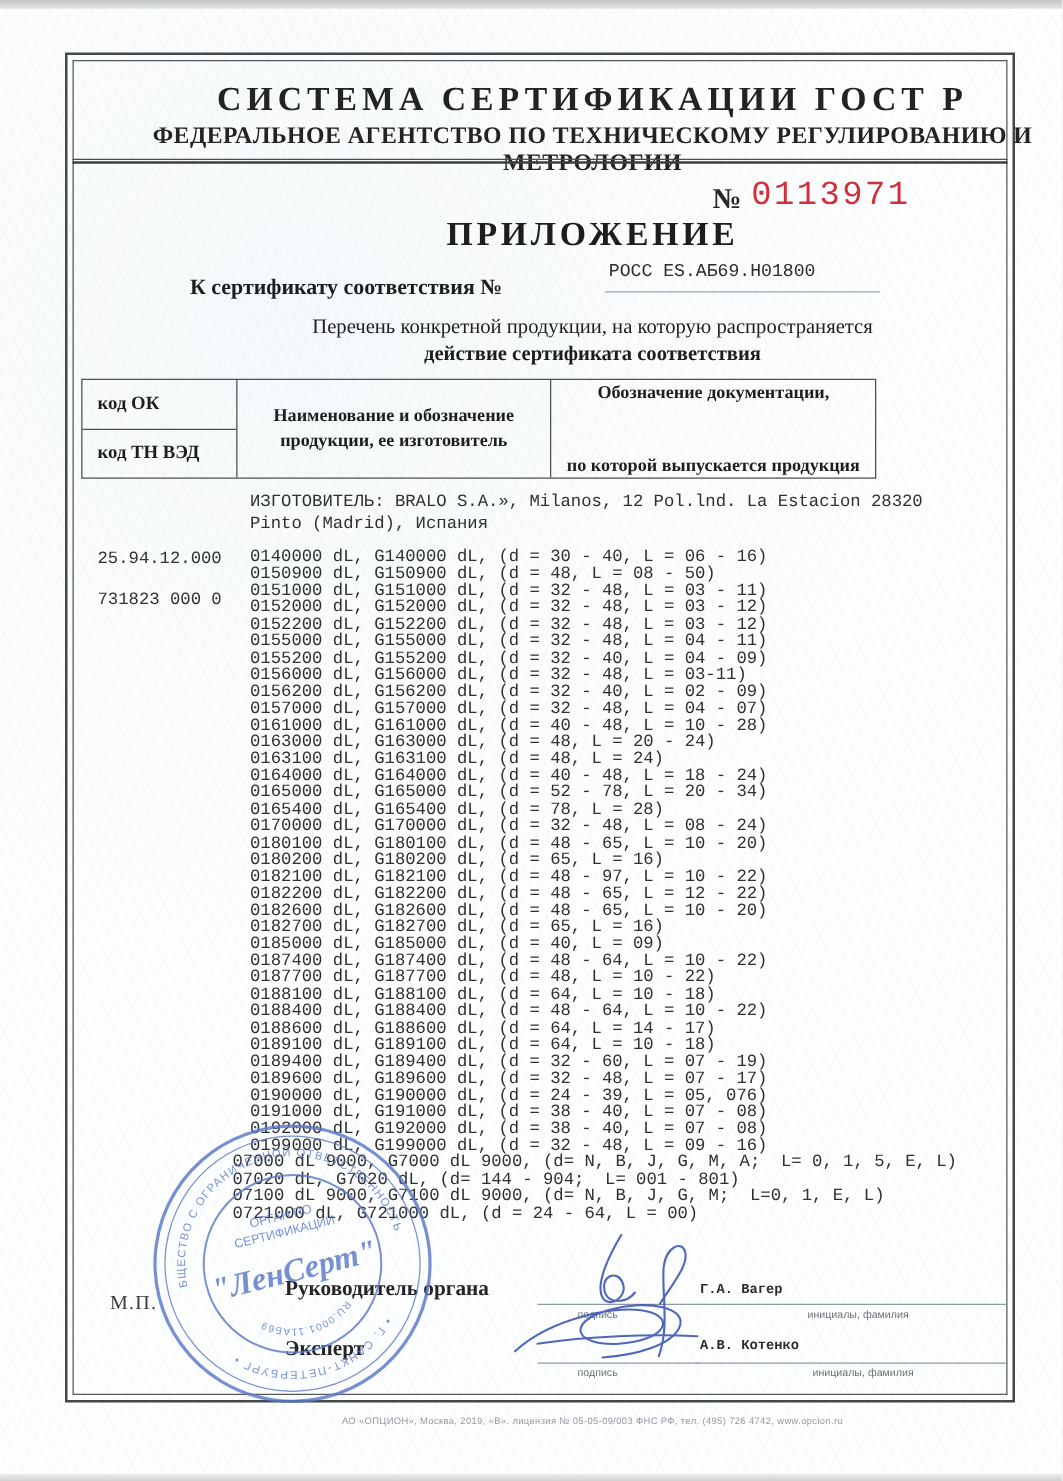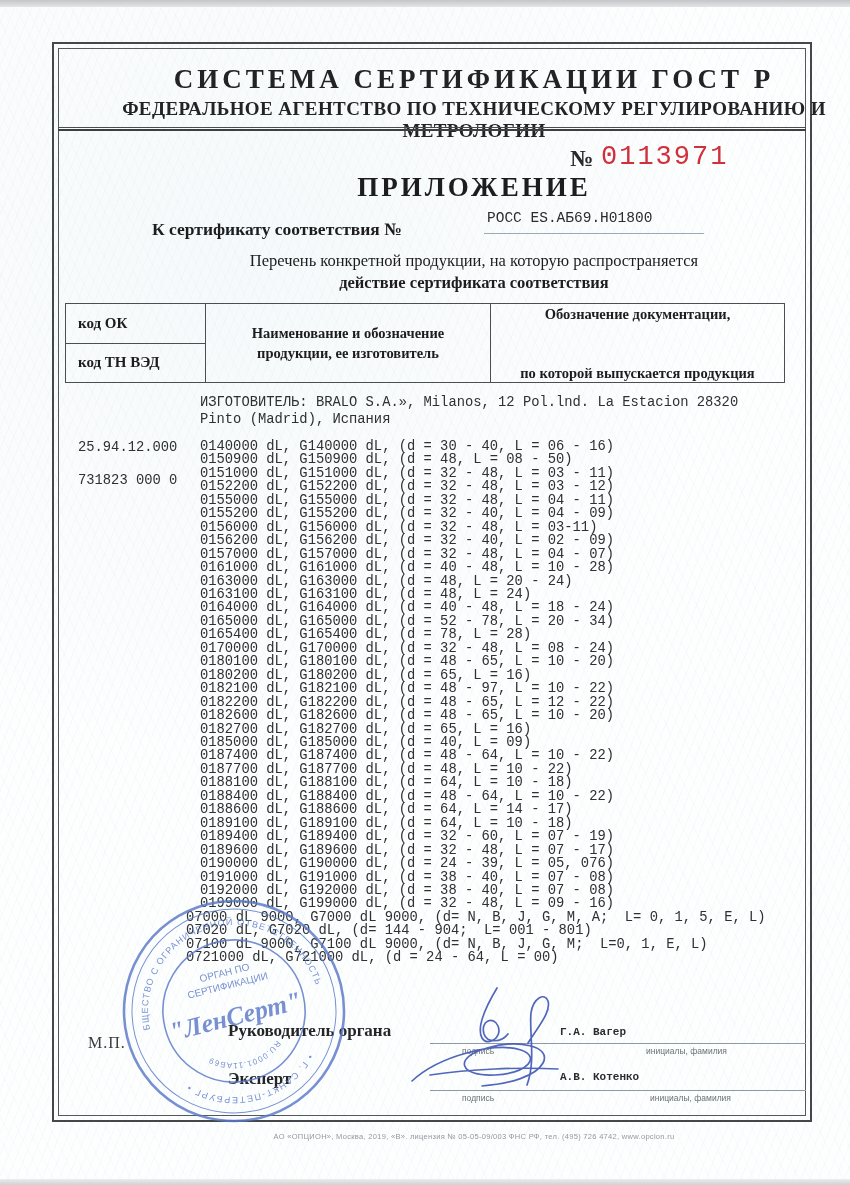--- a/index.html
+++ b/index.html
@@ -37,21 +37,21 @@
 
   .doc-title  { top:172px; font-size:27px; font-weight:bold; letter-spacing:3px; }
 
   .cert-label { top:219px; left:152px; font-size:17.5px; font-weight:bold; }
   .cert-num   { top:210px; left:487px; font-family:"Liberation Mono", monospace; font-size:14.5px; color:#2a2c2e; }
   .cert-line  { top:233px; left:484px; width:220px; height:1px; background:#9aabb6; }
 
   .sub1 { top:251px; font-size:16.5px; font-weight:normal; }
   .sub2 { top:273px; font-size:16.5px; font-weight:bold; }
 
-  .tbl { top:303px; left:65px; width:720px; height:80px; border:1.2px solid #4c4f51; display:flex; }
+  .tbl { top:303px; left:65px; width:636px; height:80px; border:1.2px solid #4c4f51; display:flex; }
   .tbl .c1 { width:140px; border-right:1.2px solid #4c4f51; display:flex; flex-direction:column; }
   .tbl .c1 > div { flex:1; display:flex; align-items:center; padding-left:12px;
                    font-size:15px; font-weight:bold; }
   .tbl .c1 > div:first-child { border-bottom:1.2px solid #4c4f51; }
   .tbl .c2 { width:285px; border-right:1.2px solid #4c4f51; }
   .tbl .c3 { width:293px;gap:39px; }
   .tbl .c2, .tbl .c3 { display:flex; flex-direction:column; justify-content:center;
     text-align:center; font-size:14.5px; font-weight:bold; line-height:20px; }
 
   .mono { font-family:"Liberation Mono", monospace; font-size:13.8px; color:#2e3032; }
@@ -136,20 +136,21 @@
   <div class="abs mono mfr1">ИЗГОТОВИТЕЛЬ: BRALO S.A.», Milanos, 12 Pol.lnd. La Estacion 28320</div>
   <div class="abs mono mfr2">Pinto (Madrid), Испания</div>
 
   <div class="abs mono okcode">25.94.12.000</div>
   <div class="abs mono tnved">731823 000 0</div>
 
   <div class="abs plines">
       <div class="pline">0140000 dL, G140000 dL, (d = 30 - 40, L = 06 - 16)</div>
       <div class="pline">0150900 dL, G150900 dL, (d = 48, L = 08 - 50)</div>
       <div class="pline">0151000 dL, G151000 dL, (d = 32 - 48, L = 03 - 11)</div>
+      <div class="pline">0152000 dL, G152000 dL, (d = 32 - 48, L = 03 - 12)</div>
       <div class="pline">0152200 dL, G152200 dL, (d = 32 - 48, L = 03 - 12)</div>
       <div class="pline">0155000 dL, G155000 dL, (d = 32 - 48, L = 04 - 11)</div>
       <div class="pline">0155200 dL, G155200 dL, (d = 32 - 40, L = 04 - 09)</div>
       <div class="pline">0156000 dL, G156000 dL, (d = 32 - 48, L = 03-11)</div>
       <div class="pline">0156200 dL, G156200 dL, (d = 32 - 40, L = 02 - 09)</div>
       <div class="pline">0157000 dL, G157000 dL, (d = 32 - 48, L = 04 - 07)</div>
       <div class="pline">0161000 dL, G161000 dL, (d = 40 - 48, L = 10 - 28)</div>
       <div class="pline">0163000 dL, G163000 dL, (d = 48, L = 20 - 24)</div>
       <div class="pline">0163100 dL, G163100 dL, (d = 48, L = 24)</div>
       <div class="pline">0164000 dL, G164000 dL, (d = 40 - 48, L = 18 - 24)</div>

